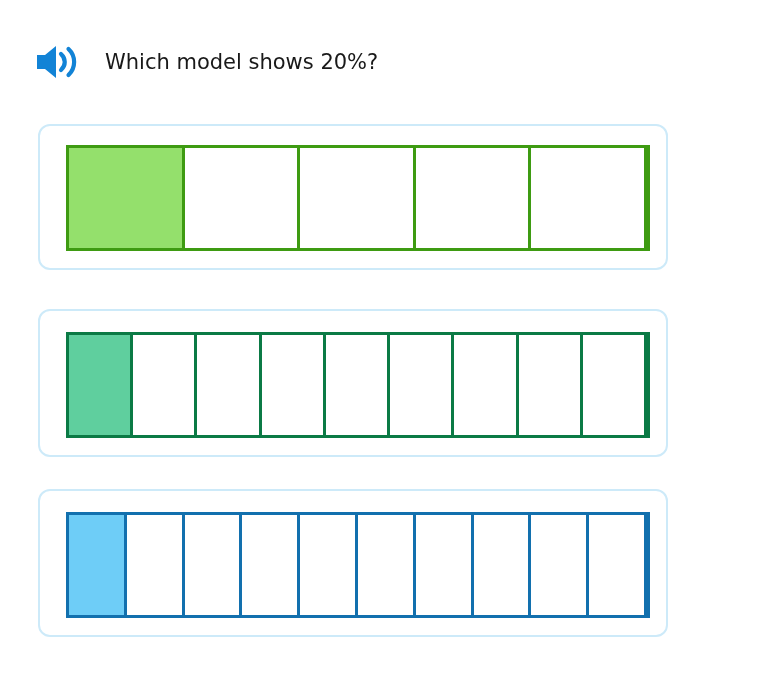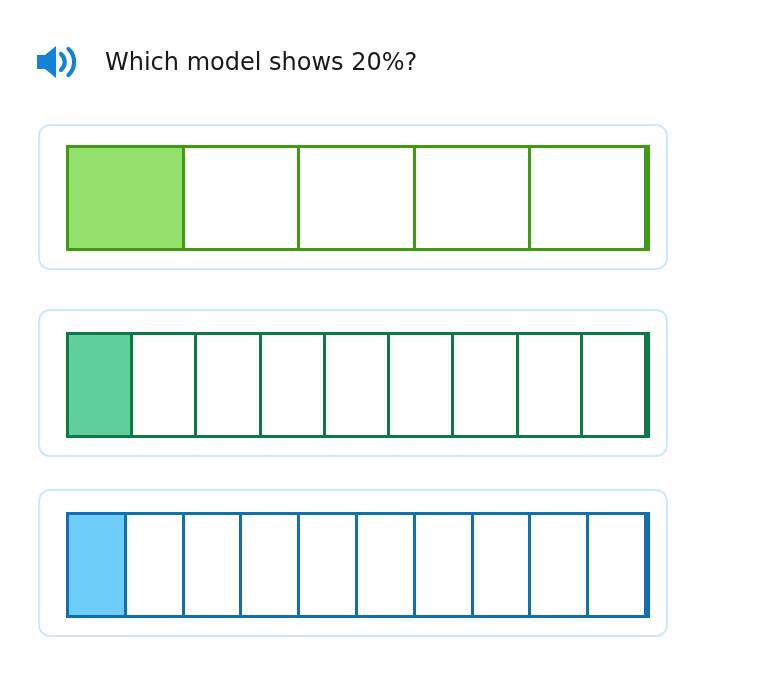--- a/index.html
+++ b/index.html
@@ -30,21 +30,21 @@
     height: 48px;
   }
   .speaker-icon {
     width: 46px;
     height: 42px;
     flex: 0 0 auto;
     display: block;
   }
   .question-text {
     margin-left: 26px;
-    font-size: 24px;
+    font-size: 21px;
     line-height: 36px;
     color: #191919;
     font-family: "DejaVu Sans", sans-serif;
     white-space: nowrap;
   }
 
   
   .card {
     position: absolute;
     left: 38px;

